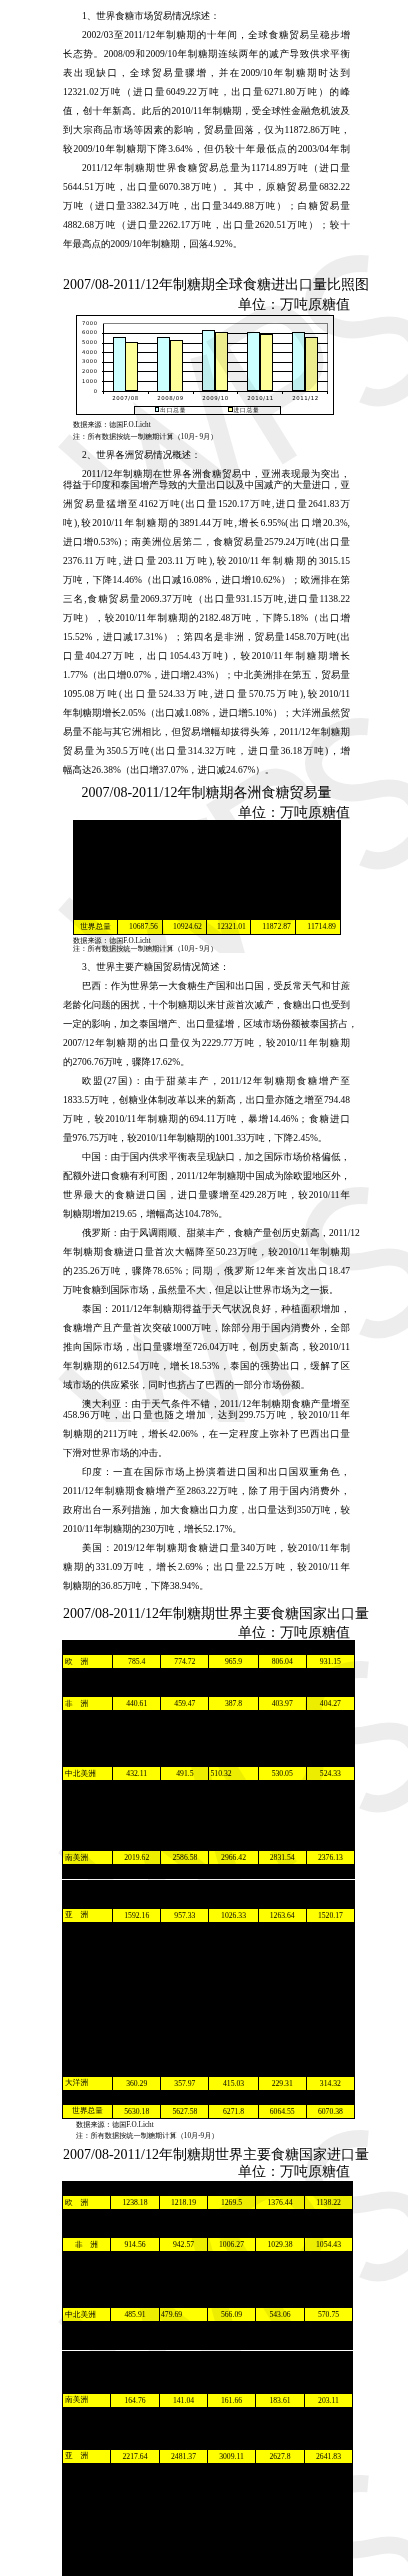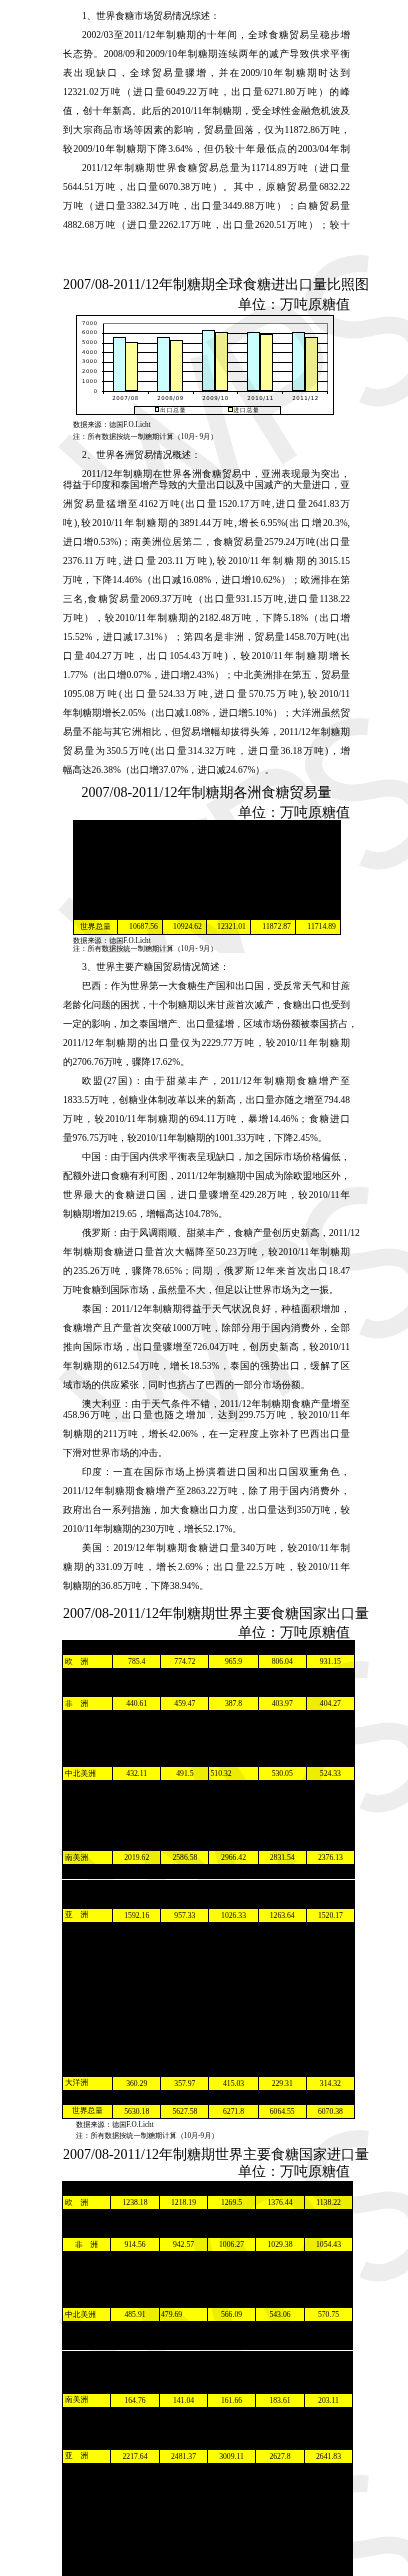--- a/index.html
+++ b/index.html
@@ -92,20 +92,21 @@
         <div class="line">12321.02万吨（进口量6049.22万吨，出口量6271.80万吨）的峰</div>
         <div class="line">值，创十年新高。此后的2010/11年制糖期，受全球性金融危机波及</div>
         <div class="line">到大宗商品市场等因素的影响，贸易量回落，仅为11872.86万吨，</div>
         <div class="line">较2009/10年制糖期下降3.64%，但仍较十年最低点的2003/04年制</div>
       </div>
     <div class="para">
         <div class="line first">2011/12年制糖期世界食糖贸易总量为11714.89万吨（进口量</div>
         <div class="line">5644.51万吨，出口量6070.38万吨）。其中，原糖贸易量6832.22</div>
         <div class="line">万吨（进口量3382.34万吨，出口量3449.88万吨）；白糖贸易量</div>
         <div class="line">4882.68万吨（进口量2262.17万吨，出口量2620.51万吨）；较十</div>
+        <div class="line last">年最高点的2009/10年制糖期，回落4.92%。</div>
       </div>
   </div>
 
   <div class="caption" id="fig-title">2007/08-2011/12年制糖期全球食糖进出口量比照图</div>
   <div class="unit" id="fig-unit">单位：万吨原糖值</div>
 
   <div id="chart-box">
     <div id="chart-plot">
       <div class="axis-left"></div>
       <div class="axis-right"></div>
@@ -259,21 +260,21 @@
     </table>
   <div class="src" id="t2-src">数据来源：德国F.O.Licht</div>
   <div class="src" id="t2-note">注：所有数据按统一制糖期计算（10月- 9月）</div>
 
   <div class="run" id="runC">
     <div class="heading">3、世界主要产糖国贸易情况简述：</div>
     <div class="para">
         <div class="line first">巴西：作为世界第一大食糖生产国和出口国，受反常天气和甘蔗</div>
         <div class="line">老龄化问题的困扰，十个制糖期以来甘蔗首次减产，食糖出口也受到</div>
         <div class="line">一定的影响，加之泰国增产、出口量猛增，区域市场份额被泰国挤占，</div>
-        <div class="line">2011/12年制糖期的出口量仅为2229.77万吨，较2010/11年制糖期</div>
+        <div class="line">2007/12年制糖期的出口量仅为2229.77万吨，较2010/11年制糖期</div>
         <div class="line last">的2706.76万吨，骤降17.62%。</div>
       </div>
     <div class="para">
         <div class="line first">欧盟(27国)：由于甜菜丰产，2011/12年制糖期食糖增产至</div>
         <div class="line">1833.5万吨，创糖业体制改革以来的新高，出口量亦随之增至794.48</div>
         <div class="line">万吨，较2010/11年制糖期的694.11万吨，暴增14.46%；食糖进口</div>
         <div class="line last">量976.75万吨，较2010/11年制糖期的1001.33万吨，下降2.45%。</div>
       </div>
     <div class="para">
         <div class="line first">中国：由于国内供求平衡表呈现缺口，加之国际市场价格偏低，</div>

